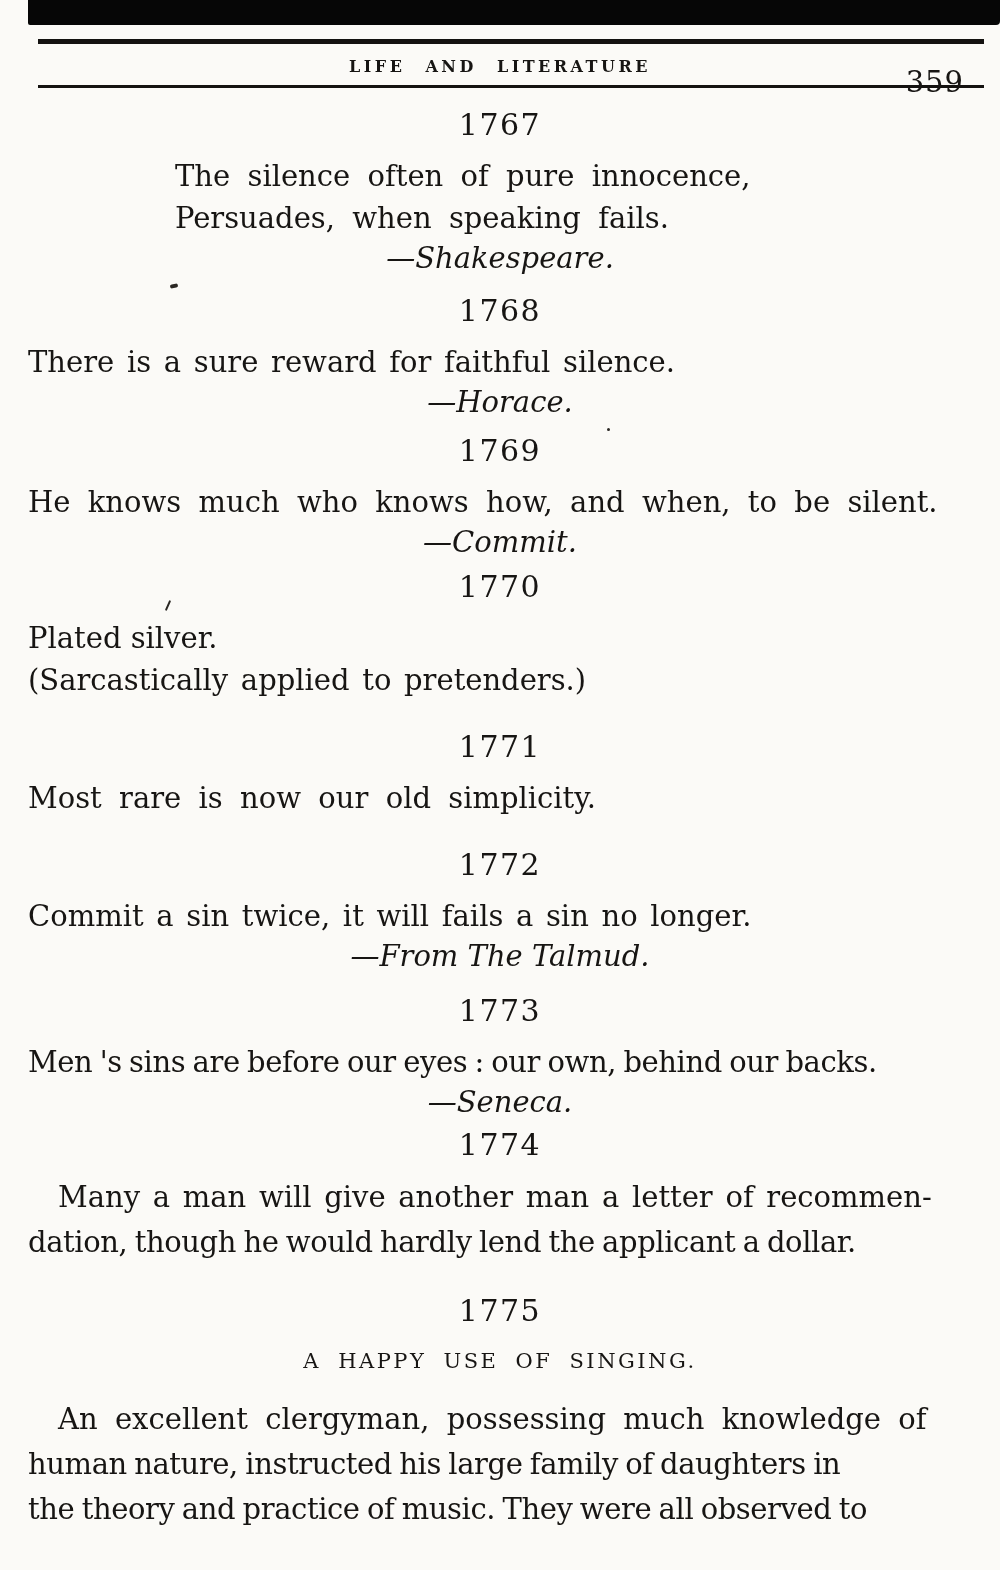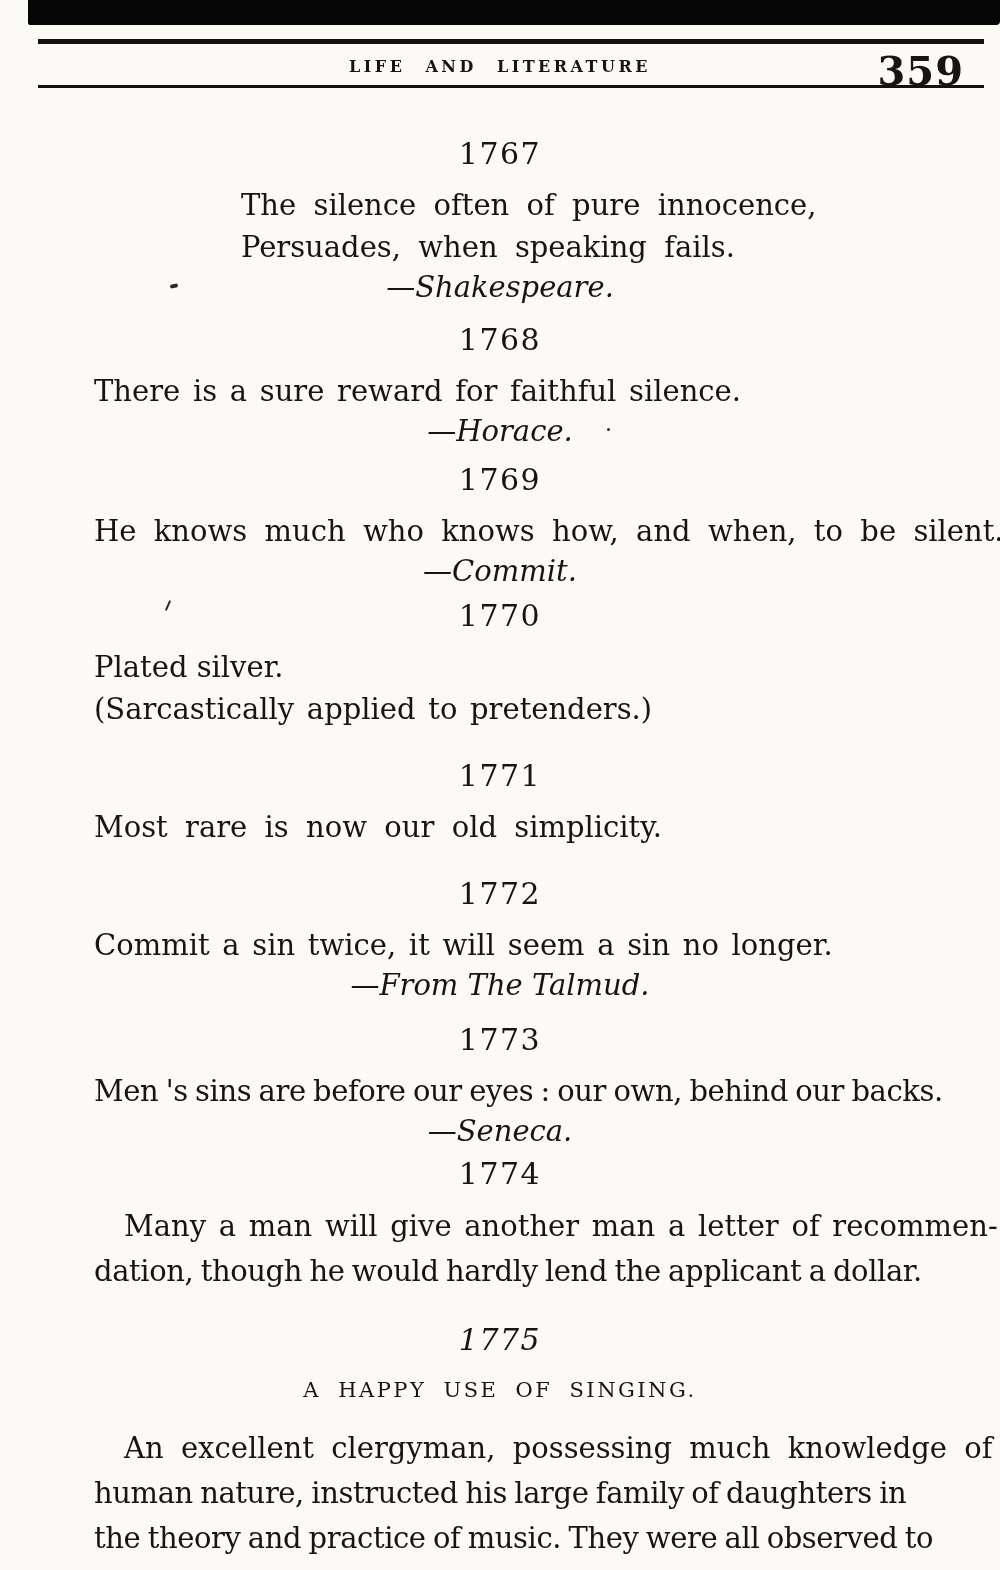--- a/index.html
+++ b/index.html
@@ -28,28 +28,27 @@
   }
   .running-title {
     font-size: 16px;
     font-weight: 700;
     letter-spacing: 3.5px;
     word-spacing: 11px;
   }
   .page-number {
     position: absolute;
     right: 36px;
-    top: 3px;
-    font-size: 40px;
+    top: 21px;
+    font-size: 29px;
     letter-spacing: 1px;
-    font-weight: bold;
   }
   .content {
-    margin-top: 48px;
-    padding: 0 94px;
+    margin-top: 19px;
+    padding: 0 28px;
   }
   .entry .num {
     text-align: center;
     font-size: 30px;
     letter-spacing: 1.5px;
     line-height: 36px;
     margin-bottom: 12px;
   }
   .line {
     font-size: 29px;
@@ -69,21 +68,21 @@
   .j2 { word-spacing: 0.28em; }
   .t0 { letter-spacing: -0.4px; word-spacing: -0.05em; }
   .e0 { margin-bottom: 16px; }
   .e1 { margin-bottom: 12px; }
   .e2 { margin-bottom: 8px; }
   .e3 { margin-bottom: 28px; }
   .e4 { margin-bottom: 28px; }
   .e5 { margin-bottom: 18px; }
   .e6 { margin-bottom: 6px; }
   .e7 { margin-bottom: 28px; }
-  .e8 .num { margin-bottom: 18px; font-style: italic; }
+  .e8 .num { margin-bottom: 18px; }
   .section-heading {
     text-align: center;
     font-size: 21px;
     font-weight: 400;
     letter-spacing: 2.5px;
     word-spacing: 8px;
     line-height: 28px;
     margin-bottom: 22px;
   }
   .noise {
@@ -156,21 +155,21 @@
       <div class="line j1">(Sarcastically applied to pretenders.)</div>
     </section>
 
     <section class="entry e4">
       <div class="num">1771</div>
       <div class="line j2">Most rare is now our old simplicity.</div>
     </section>
 
     <section class="entry e5">
       <div class="num">1772</div>
-      <div class="line j1">Commit a sin twice, it will seem a sin no longer.</div>
+      <div class="line j1">Commit a sin twice, it will fails a sin no longer.</div>
       <div class="attr">—From The Talmud.</div>
     </section>
 
     <section class="entry e6">
       <div class="num">1773</div>
       <div class="line t0">Men 's sins are before our eyes : our own, behind our backs.</div>
       <div class="attr">—Seneca.</div>
     </section>
 
     <section class="entry e7 para">

